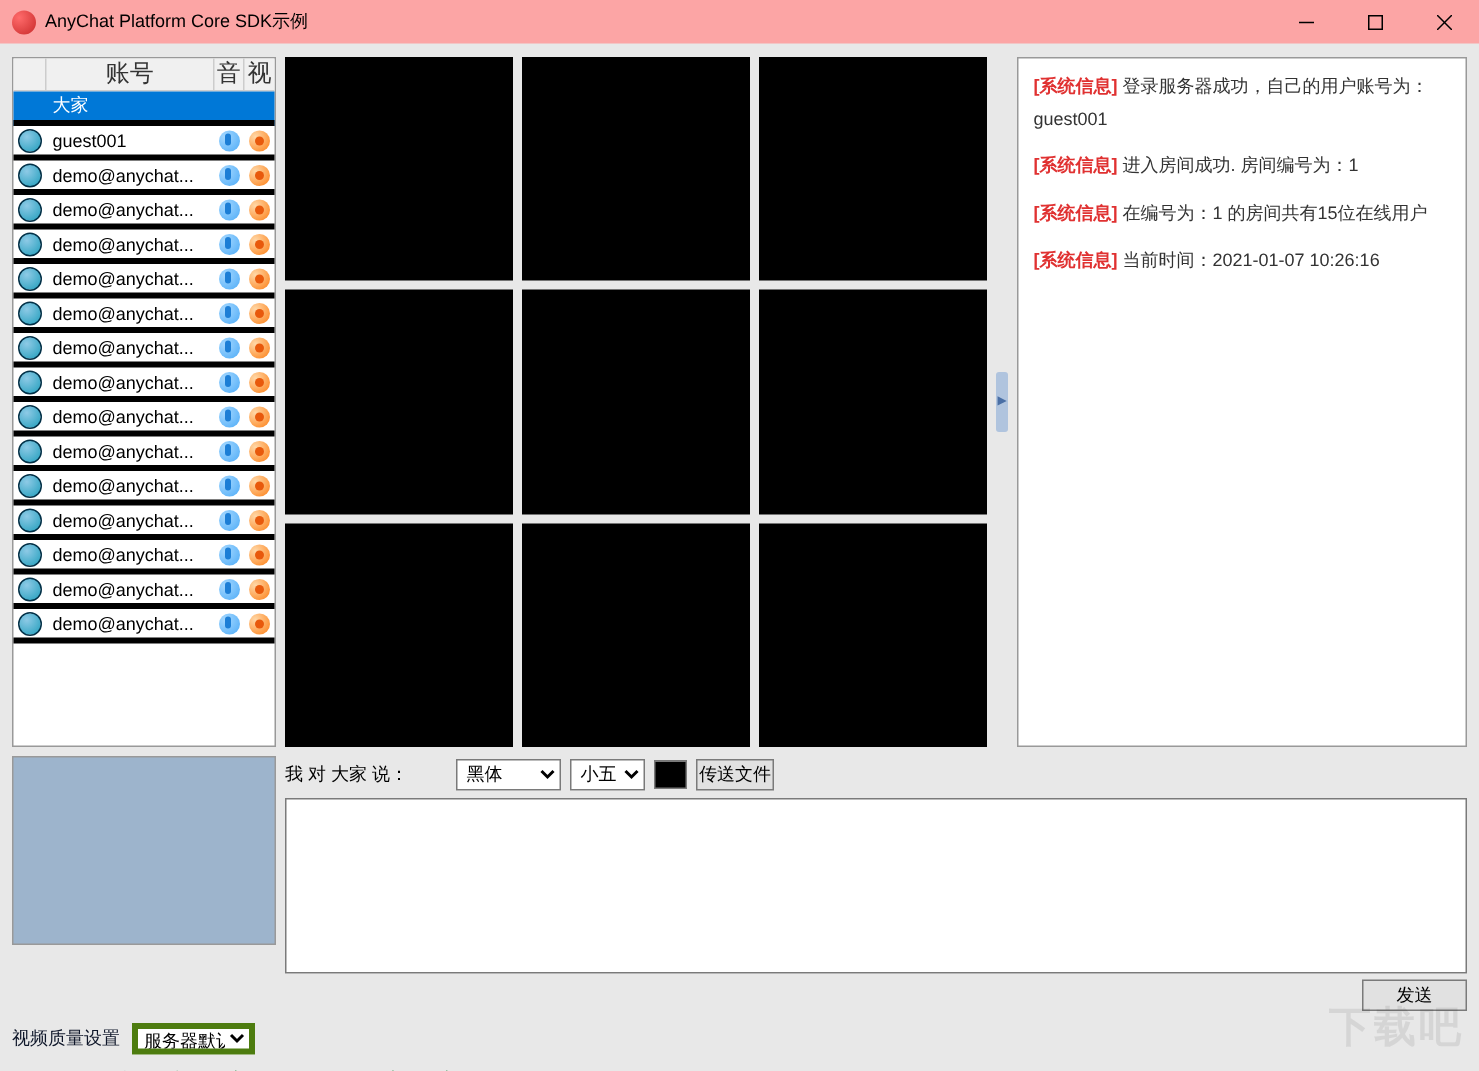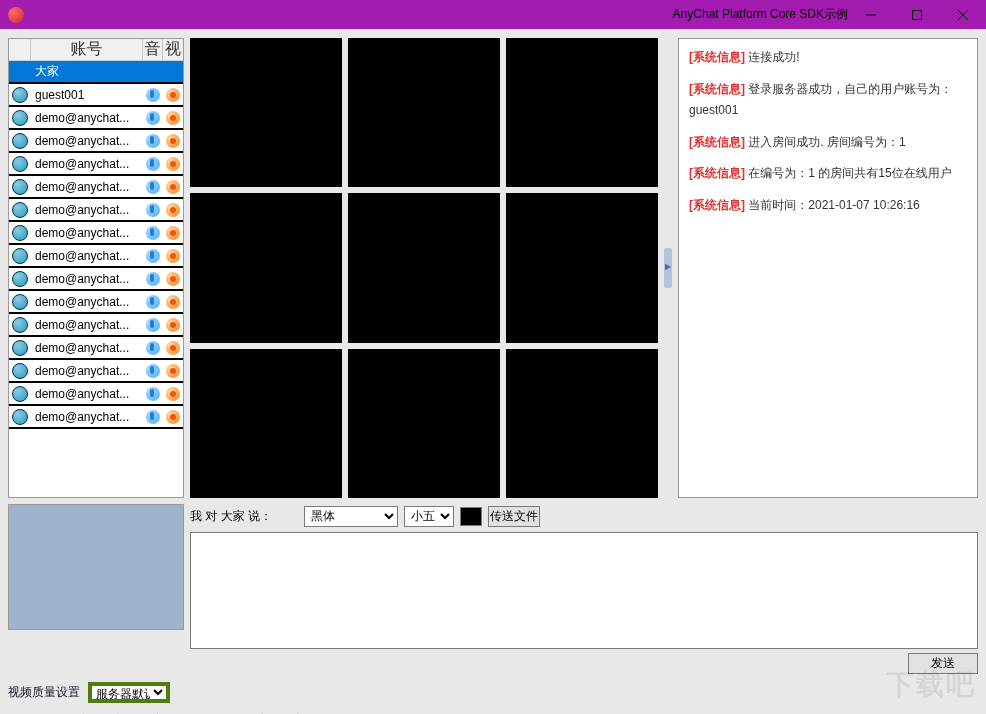--- a/index.html
+++ b/index.html
@@ -1,34 +1,34 @@
 <!DOCTYPE html>
 <html><head>
 <meta charset="utf-8">
 <style>
 * { box-sizing: border-box; margin: 0; padding: 0; }
 body { font-family: "Microsoft YaHei", SimSun, sans-serif; font-size: 12px; background: #fff; width: 986px; height: 714px; overflow: hidden; position: relative; }
 
-.titlebar { height: 30px; background: #a21caf; display: flex; align-items: center; padding: 0 0 0 8px; border-bottom: 1px solid #e8e8e8; text-align: right; }
+.titlebar { height: 30px; background: #fca5a5; display: flex; align-items: center; padding: 0 0 0 8px; border-bottom: 1px solid #e8e8e8; }
 .titlebar-icon { width: 16px; height: 16px; border-radius: 50%; background: radial-gradient(circle at 30% 30%, #ff6b6b, #c92a2a); margin-right: 6px; }
 .titlebar-title { flex: 1; font-size: 12px; color: #000; }
 .titlebar-controls { display: flex; }
 .titlebar-btn { width: 46px; height: 30px; display: flex; align-items: center; justify-content: center; font-size: 10px; color: #000; }
 
 .client { background: #e8e8e8; height: 684px; padding: 8px; position: relative; }
 .main-row { display: flex; gap: 6px; height: 460px; }
 
 .user-panel { width: 176px; background: #fff; border: 1px solid #999; display: flex; flex-direction: column; }
 .user-header { display: flex; height: 22px; background: #f0f0f0; border-bottom: 1px solid #ccc; }
 .uh-cell { border-right: 1px solid #ccc; display: flex; align-items: center; justify-content: center; font-size: 16px; color: #333; }
 .uh-avatar { width: 22px; }
 .uh-name { flex: 1; }
 .uh-audio { width: 20px; }
 .uh-video { width: 20px; border-right: none; }
-.user-row { display: flex; height: 23px; border-bottom: 2px solid #000000; align-items: center; justify-content: space-between; }
+.user-row { display: flex; height: 23px; border-bottom: 4px solid #000000; align-items: center; justify-content: space-between; }
 .user-row.selected { background: #0078d7; color: #fff; }
 .ur-avatar { width: 22px; height: 23px; display: flex; align-items: center; justify-content: center; }
 .avatar-circle { width: 16px; height: 16px; border-radius: 50%; background: radial-gradient(circle at 35% 30%, #8ecae6, #219ebc); border: 1px solid #023047; }
 .ur-name { flex: 1; padding-left: 4px; font-size: 12px; white-space: nowrap; overflow: hidden; text-overflow: ellipsis; }
 .ur-icon { width: 20px; height: 23px; display: flex; align-items: center; justify-content: center; }
 .mic-icon { width: 14px; height: 14px; border-radius: 50%; background: radial-gradient(circle at 30% 30%, #a5d8ff, #4dabf7); position: relative; }
 .mic-icon::after { content: ""; position: absolute; left: 4px; top: 2px; width: 4px; height: 8px; border-radius: 2px; background: #1c7ed6; }
 .cam-icon { width: 14px; height: 14px; border-radius: 50%; background: radial-gradient(circle at 30% 30%, #ffd8a8, #fd7e14); position: relative; }
 .cam-icon::after { content: ""; position: absolute; left: 4px; top: 4px; width: 6px; height: 6px; border-radius: 50%; background: #e8590c; }
 
@@ -41,21 +41,21 @@
 .log-panel { flex: 1; background: #fff; border: 1px solid #999; padding: 8px 10px; font-size: 12px; line-height: 1.8; }
 .log-line { margin-bottom: 10px; color: #333; }
 .log-tag { color: #e03131; font-weight: bold; }
 
 .bottom-row { display: flex; margin-top: 6px; gap: 6px; height: 170px; }
 .self-video { width: 176px; height: 126px; background: #9db4cc; border: 1px solid #999; }
 .chat-area { flex: 1; display: flex; flex-direction: column; }
 .chat-toolbar { display: flex; align-items: center; gap: 6px; height: 24px; margin-bottom: 4px; }
 .chat-toolbar span { font-size: 12px; color: #000; }
 .select-box { height: 21px; border: 1px solid #7a7a7a; background: #fff; font-size: 12px; padding: 0 2px; }
-.font-select { width: 94px; }
+.font-select { width: 70px; }
 .size-select { width: 50px; }
 .color-swatch { width: 22px; height: 19px; background: #000; border: 1px solid #7a7a7a; }
 .file-btn { height: 21px; padding: 0 1px; border: 1px solid #7a7a7a; background: #e1e1e1; font-size: 12px; }
 .chat-input { flex: 1; background: #fff; border: 1px solid #7a7a7a; }
 .send-row { display: flex; justify-content: flex-end; margin-top: 4px; }
 .send-btn { width: 70px; height: 21px; border: 1px solid #7a7a7a; background: #e1e1e1; font-size: 12px; }
 
 .settings-row { display: flex; align-items: center; gap: 8px; margin-top: 6px; height: 24px; }
 .settings-label { font-size: 12px; color: #0f172a; }
 .settings-select { height: 21px; width: 82px; border: 4px solid #4d7c0f; background: #fff; font-size: 12px; }
@@ -301,21 +301,20 @@
       <div class="video-cell"></div>
       <div class="video-cell"></div>
       <div class="video-cell"></div>
       <div class="video-cell"></div>
     </div>
 
     <div class="divider-handle"></div>
 
     <div class="log-panel">
       <div id="log-lines">
-          <div class="log-line"><span class="log-tag">[系统信息]</span> 连接成功!</div>
           <div class="log-line"><span class="log-tag">[系统信息]</span> 登录服务器成功，自己的用户账号为：guest001</div>
           <div class="log-line"><span class="log-tag">[系统信息]</span> 进入房间成功. 房间编号为：1</div>
           <div class="log-line"><span class="log-tag">[系统信息]</span> 在编号为：1 的房间共有15位在线用户</div>
           <div class="log-line"><span class="log-tag">[系统信息]</span> 当前时间：2021-01-07 10:26:16</div>
         </div>
     </div>
   </div>
 
   <div class="bottom-row">
     <div style="display:flex;flex-direction:column;gap:6px">

